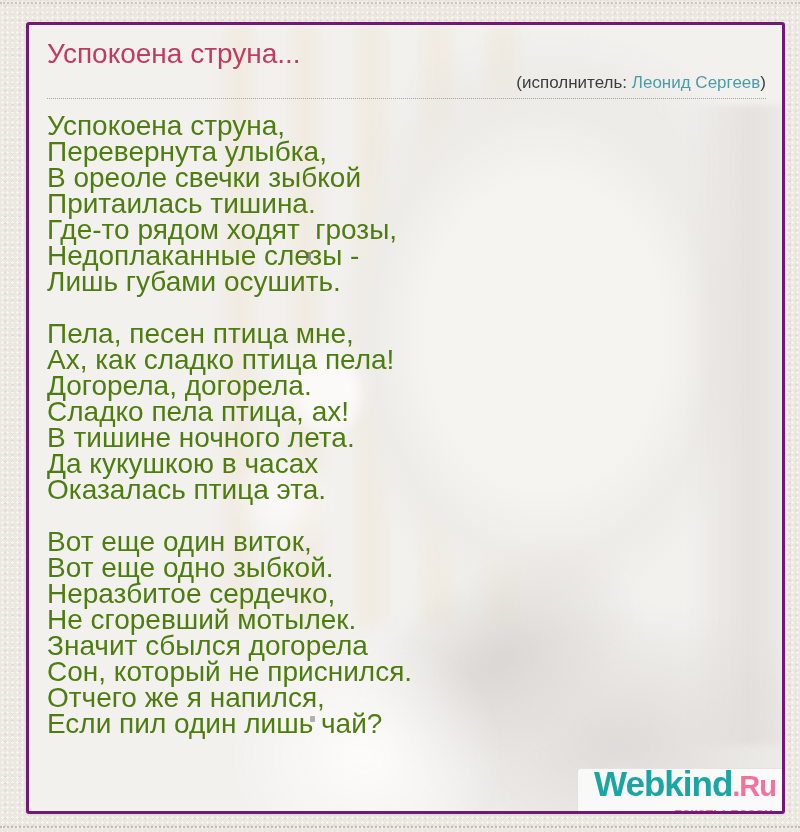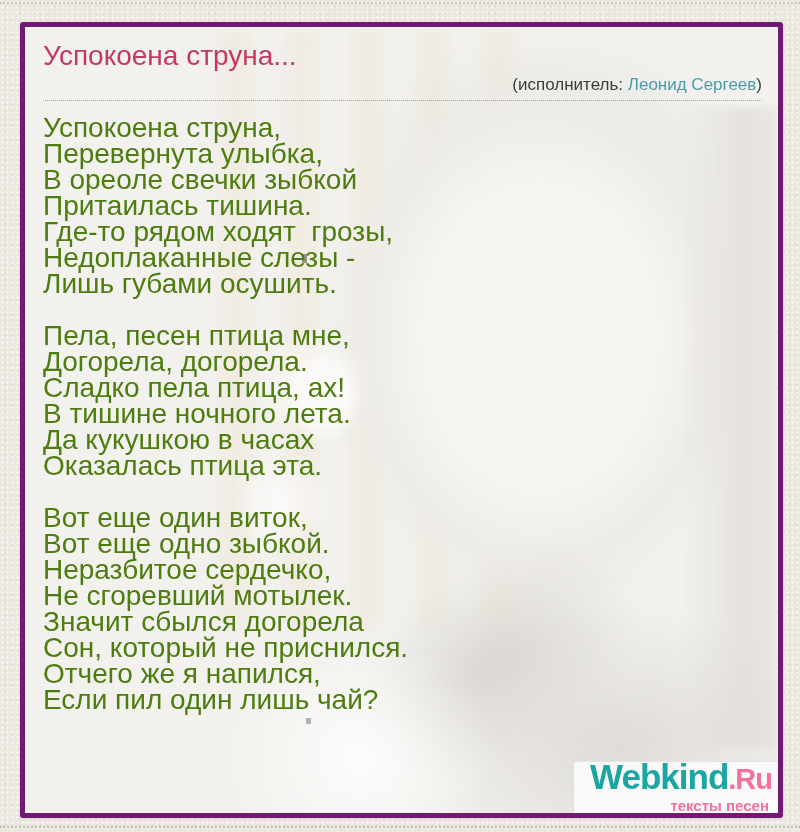--- a/index.html
+++ b/index.html
@@ -11,22 +11,22 @@
       radial-gradient(rgba(197,189,177,.28) 1px, transparent 1.4px);
     background-size:5px 5px,7px 7px;
     background-position:0 0,2px 3px;
     font-family:"Liberation Sans", sans-serif;
   }
   .edge-dots{position:absolute;left:0;right:0;height:0;border-top:2px dotted #cdc6bc;}
   .edge-dots.top{top:2px;}
   .edge-dots.bottom{top:826px;border-top-color:#c3bcb1;}
 
   .card{
-    position:absolute;left:20px;top:22px;width:753px;height:786px;
-    background:#f2f1ee;border:5px solid #701a75;border-radius:3px;
+    position:absolute;left:26px;top:22px;width:753px;height:786px;
+    background:#f2f1ee;border:3px solid #701a75;border-radius:3px;
     box-shadow:0 1px 3px rgba(0,0,0,.07);
     overflow:hidden;
   }
 
   
   .photo{position:absolute;inset:0;z-index:0;}
   .photo div{position:absolute;}
   .ph-curtain{
     left:195px;top:0;width:300px;height:600px;
     background:repeating-linear-gradient(90deg,
@@ -71,21 +71,21 @@
 
   .lyrics{position:absolute;left:18px;top:88px;}
   .stanza{margin:0 0 26px 0;}
   .lyric-line{font-size:28px;line-height:26px;color:#4d7c0f;white-space:pre-wrap;}
 
   .logo-box{
     position:absolute;right:0;bottom:0;width:198px;height:40px;
     background:rgba(253,253,253,.85);
     border-left:1px solid #e2e0dc;border-top:1px solid #e6e4e0;
     border-radius:4px 0 0 0;
-    text-align:right;padding:0 6px 11px 0;cursor:pointer;
+    text-align:right;padding:0 6px 2px 0;cursor:pointer;
   }
   .brand{display:block;line-height:30px;font-weight:700;letter-spacing:-1px;white-space:nowrap;}
   .brand-primary{font-size:35px;color:#1ba5a3;}
   .brand-suffix{font-size:29px;color:#f4719c;}
   .tagline{display:block;font-size:15px;line-height:13px;font-weight:700;color:#f4719c;padding-right:3px;}
 </style>
 </head>
 <body>
 
 <div class="edge-dots top"></div>
@@ -120,20 +120,21 @@
           <div class="lyric-line">Успокоена струна,</div>
           <div class="lyric-line">Перевернута улыбка,</div>
           <div class="lyric-line">В ореоле свечки зыбкой</div>
           <div class="lyric-line">Притаилась тишина.</div>
           <div class="lyric-line">Где-то рядом ходят  грозы,</div>
           <div class="lyric-line">Недоплаканные слезы -</div>
           <div class="lyric-line">Лишь губами осушить.</div>
         </div>
         <div class="stanza">
           <div class="lyric-line">Пела, песен птица мне,</div>
+          <div class="lyric-line">Ах, как сладко птица пела!</div>
           <div class="lyric-line">Догорела, догорела.</div>
           <div class="lyric-line">Сладко пела птица, ах!</div>
           <div class="lyric-line">В тишине ночного лета.</div>
           <div class="lyric-line">Да кукушкою в часах</div>
           <div class="lyric-line">Оказалась птица эта.</div>
         </div>
         <div class="stanza">
           <div class="lyric-line">Вот еще один виток,</div>
           <div class="lyric-line">Вот еще одно зыбкой.</div>
           <div class="lyric-line">Неразбитое сердечко,</div>

